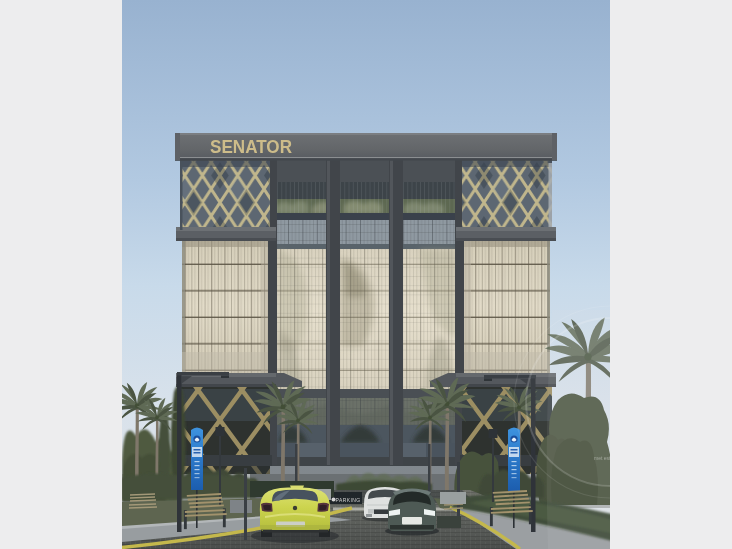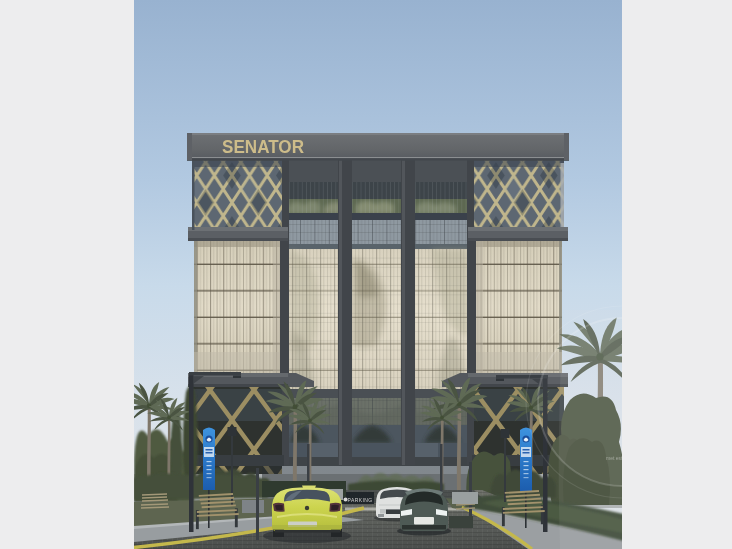--- a/index.html
+++ b/index.html
@@ -1,16 +1,16 @@
 <!DOCTYPE html>
 <html><head>
 <meta charset="utf-8">
 <style>
 html,body{margin:0;padding:0;background:#ededee;font-family:"Liberation Sans",sans-serif;}
-#stage{position:relative;width:646px;height:549px;overflow:hidden;background:#f97316;margin-left:12px;}
+#stage{position:relative;width:646px;height:549px;overflow:hidden;background:#f97316;}
 </style>
 </head>
 <body>
 <div id="stage">
 <svg width="732" height="549" viewBox="0 0 732 549" xmlns="http://www.w3.org/2000/svg">
 <defs>
 <linearGradient id="sky" x1="0" y1="0" x2="0" y2="1">
  <stop offset="0" stop-color="#98b2d0"></stop>
  <stop offset="0.33" stop-color="#b2c9e1"></stop>
  <stop offset="0.52" stop-color="#c8daea"></stop>

